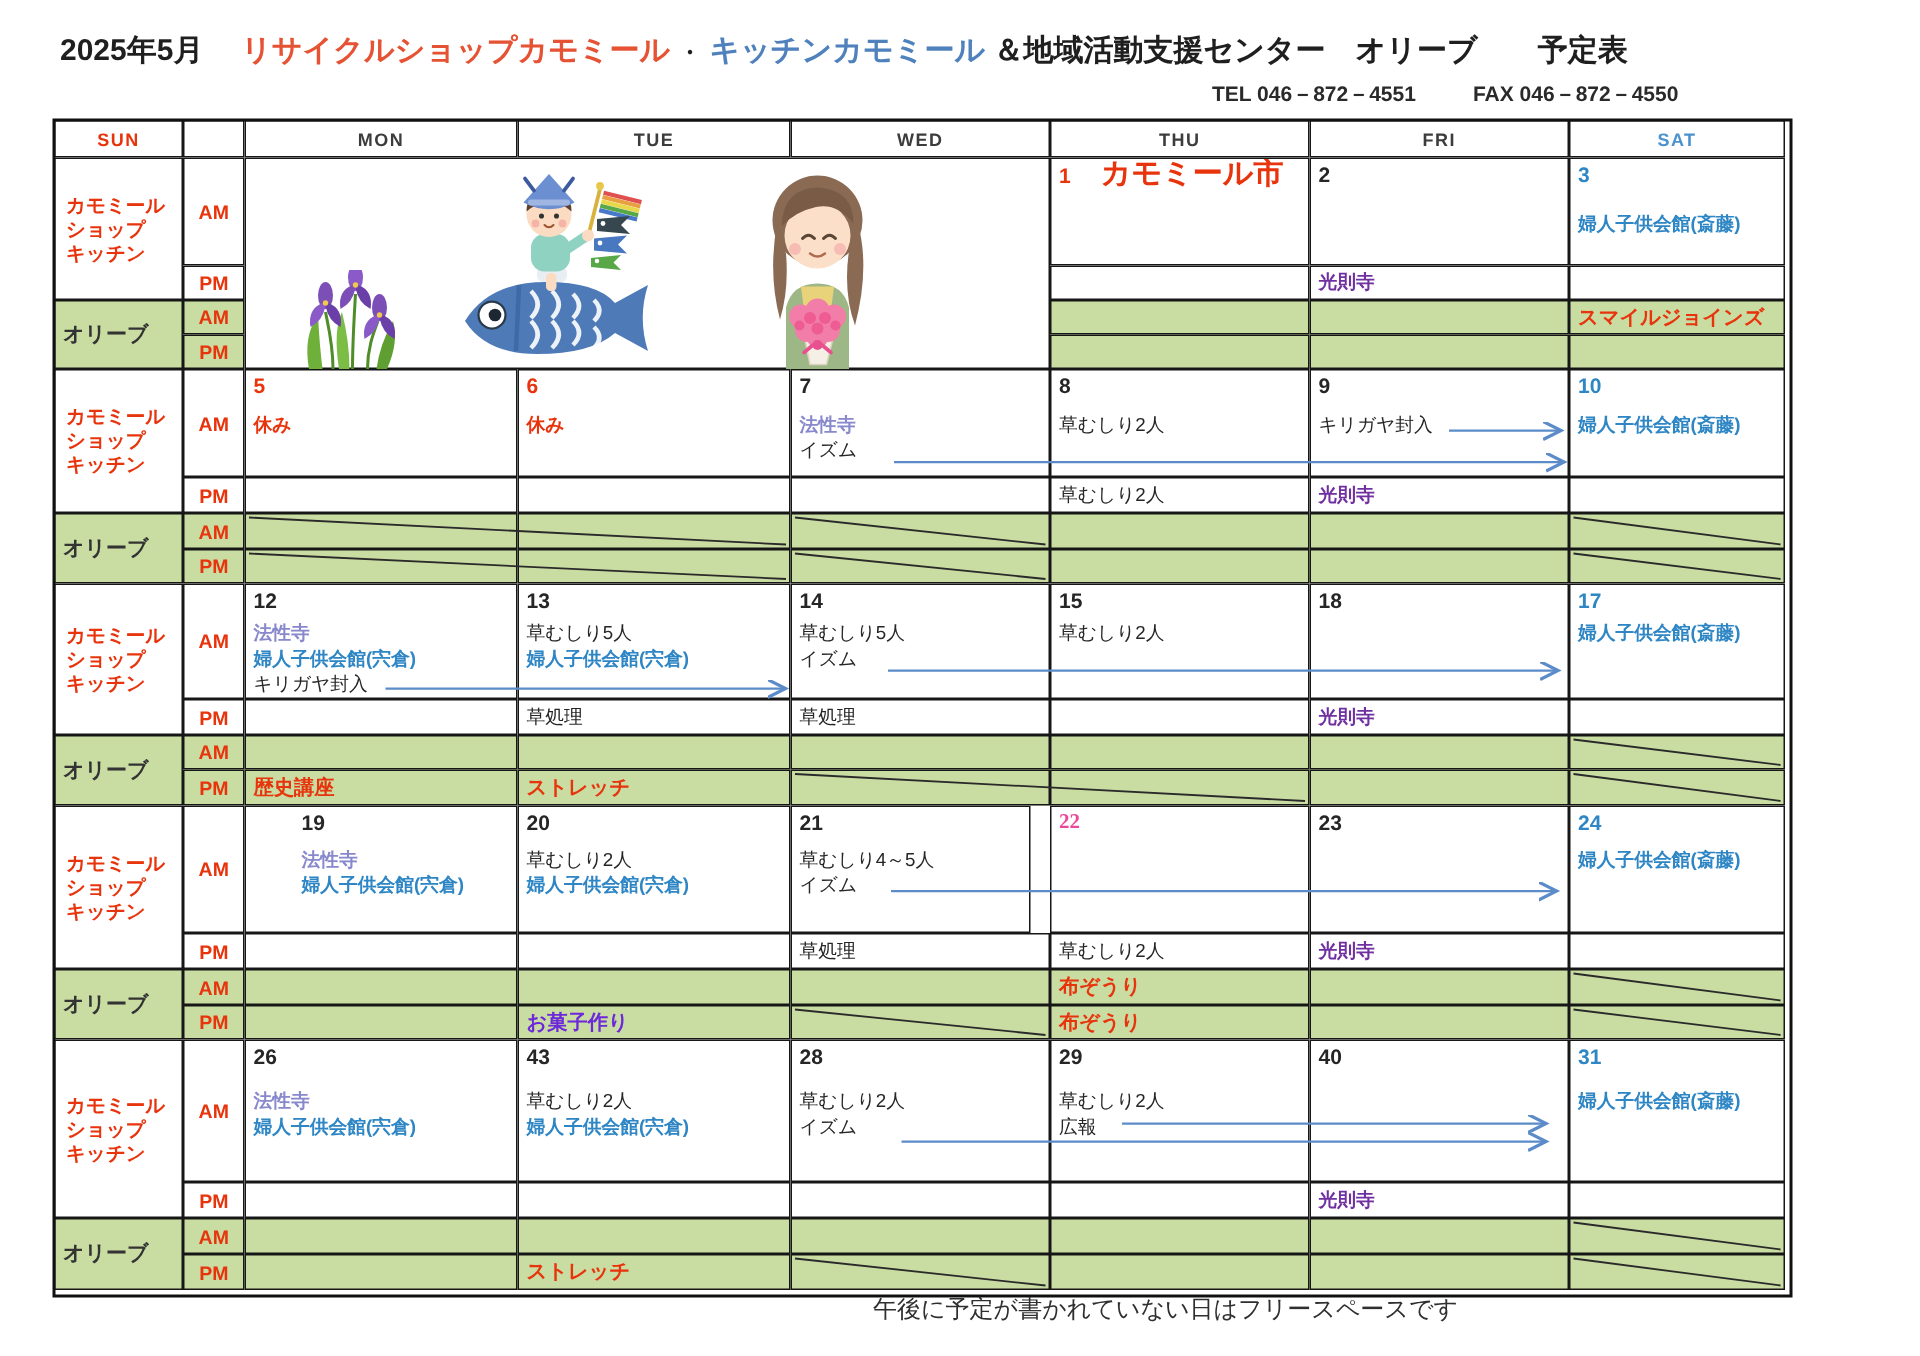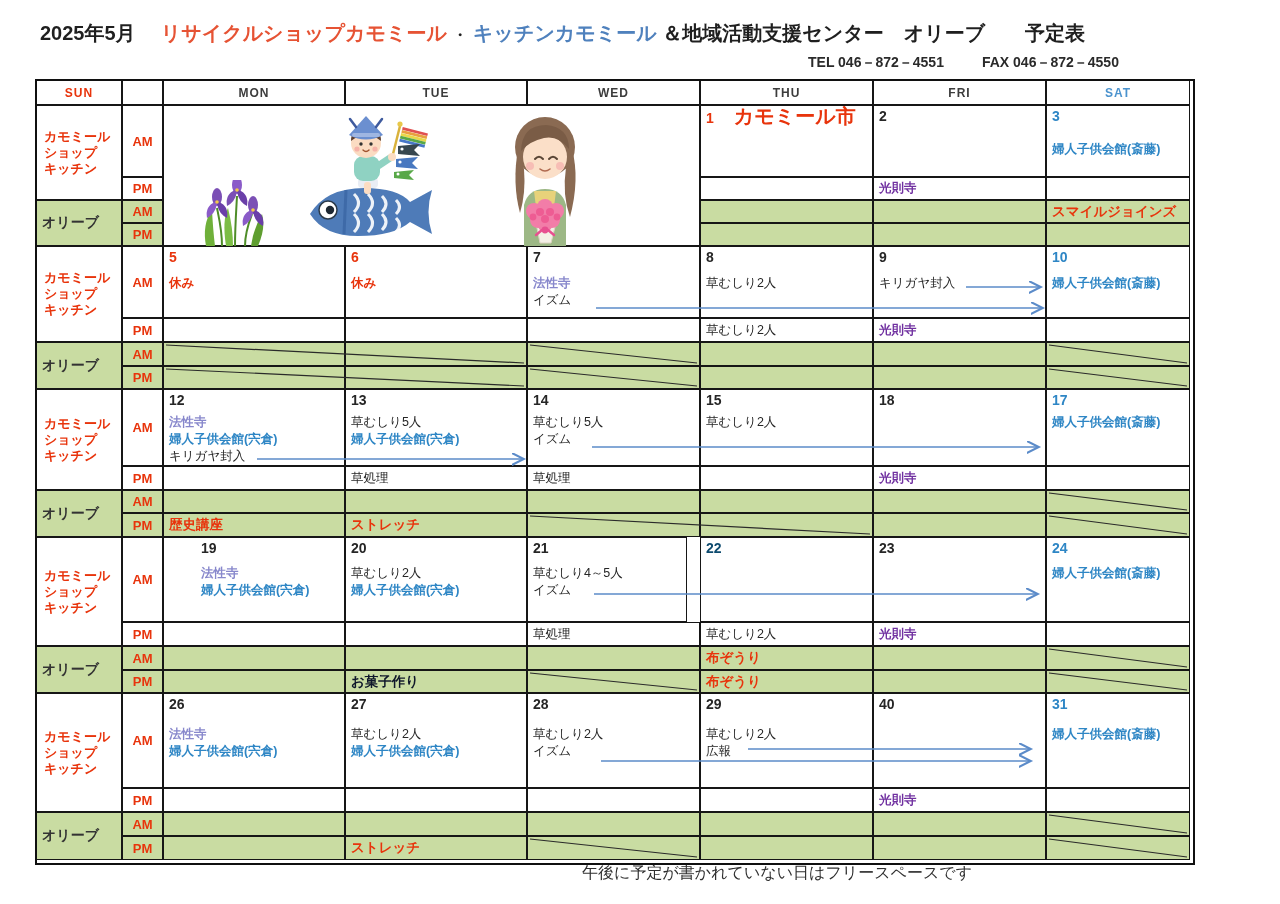--- a/index.html
+++ b/index.html
@@ -252,36 +252,36 @@
     <div class="cell" style="left: 345px; top: 537px; width: 182px; height: 85px;">
       <div class="daynum" style="color: rgb(38, 38, 38);">20</div>
       <div class="evts" style="margin-top: 8px;">
         <div class="evt" style="color: rgb(38, 38, 38);">草むしり2人</div>
         <div class="evt" style="color: rgb(46, 134, 197); font-weight: bold;">婦人子供会館(宍倉)</div>
       </div>
     </div>
     <div class="cell mid" style="left: 345px; top: 622px; width: 182px; height: 24px;"></div>
     <div class="cell green mid" style="left: 345px; top: 646px; width: 182px; height: 24px;"></div>
     <div class="cell green mid" style="left: 345px; top: 670px; width: 182px; height: 23px;">
-      <div class="evt" style="color: #0f172a; font-weight: bold; font-size: 13.5px;">お菓子作り</div>
+      <div class="evt" style="color: #6d28d9; font-weight: bold; font-size: 13.5px;">お菓子作り</div>
     </div>
     <div class="cell" style="left: 527px; top: 537px; width: 160px; height: 85px;">
       <div class="daynum" style="color: rgb(38, 38, 38);">21</div>
       <div class="evts" style="margin-top: 8px;">
         <div class="evt" style="color: rgb(38, 38, 38);">草むしり4～5人</div>
         <div class="evt" style="color: rgb(38, 38, 38);">イズム</div>
       </div>
     </div>
     <div class="cell mid" style="left: 527px; top: 622px; width: 173px; height: 24px;">
       <div class="evt" style="color: rgb(38, 38, 38);">草処理</div>
     </div>
     <div class="cell green mid" style="left: 527px; top: 646px; width: 173px; height: 24px;"></div>
     <div class="cell green mid" style="left: 527px; top: 670px; width: 173px; height: 23px;"></div>
     <div class="cell" style="left: 700px; top: 537px; width: 173px; height: 85px;">
-      <div class="daynum" style="color: #0c4a6e;">22</div>
+      <div class="daynum" style="color: #ec4899; font-family: Liberation Serif, serif;">22</div>
     </div>
     <div class="cell mid" style="left: 700px; top: 622px; width: 173px; height: 24px;">
       <div class="evt" style="color: rgb(38, 38, 38);">草むしり2人</div>
     </div>
     <div class="cell green mid" style="left: 700px; top: 646px; width: 173px; height: 24px;">
       <div class="evt" style="color: rgb(232, 52, 12); font-weight: bold; font-size: 13.5px;">布ぞうり</div>
     </div>
     <div class="cell green mid" style="left: 700px; top: 670px; width: 173px; height: 23px;">
       <div class="evt" style="color: rgb(232, 52, 12); font-weight: bold; font-size: 13.5px;">布ぞうり</div>
     </div>
@@ -316,21 +316,21 @@
       <div class="daynum" style="color: rgb(38, 38, 38);">26</div>
       <div class="evts" style="margin-top: 13px;">
         <div class="evt" style="color: rgb(136, 136, 204); font-weight: bold;">法性寺</div>
         <div class="evt" style="color: rgb(46, 134, 197); font-weight: bold;">婦人子供会館(宍倉)</div>
       </div>
     </div>
     <div class="cell mid" style="left: 163px; top: 788px; width: 182px; height: 24px;"></div>
     <div class="cell green mid" style="left: 163px; top: 812px; width: 182px; height: 24px;"></div>
     <div class="cell green mid" style="left: 163px; top: 836px; width: 182px; height: 24px;"></div>
     <div class="cell" style="left: 345px; top: 693px; width: 182px; height: 95px;">
-      <div class="daynum" style="color: rgb(38, 38, 38);">27</div>
+      <div class="daynum" style="color: rgb(38, 38, 38);">43</div>
       <div class="evts" style="margin-top: 13px;">
         <div class="evt" style="color: rgb(38, 38, 38);">草むしり2人</div>
         <div class="evt" style="color: rgb(46, 134, 197); font-weight: bold;">婦人子供会館(宍倉)</div>
       </div>
     </div>
     <div class="cell mid" style="left: 345px; top: 788px; width: 182px; height: 24px;"></div>
     <div class="cell green mid" style="left: 345px; top: 812px; width: 182px; height: 24px;"></div>
     <div class="cell green mid" style="left: 345px; top: 836px; width: 182px; height: 24px;">
       <div class="evt" style="color: rgb(232, 52, 12); font-weight: bold; font-size: 13.5px;">ストレッチ</div>
     </div>

